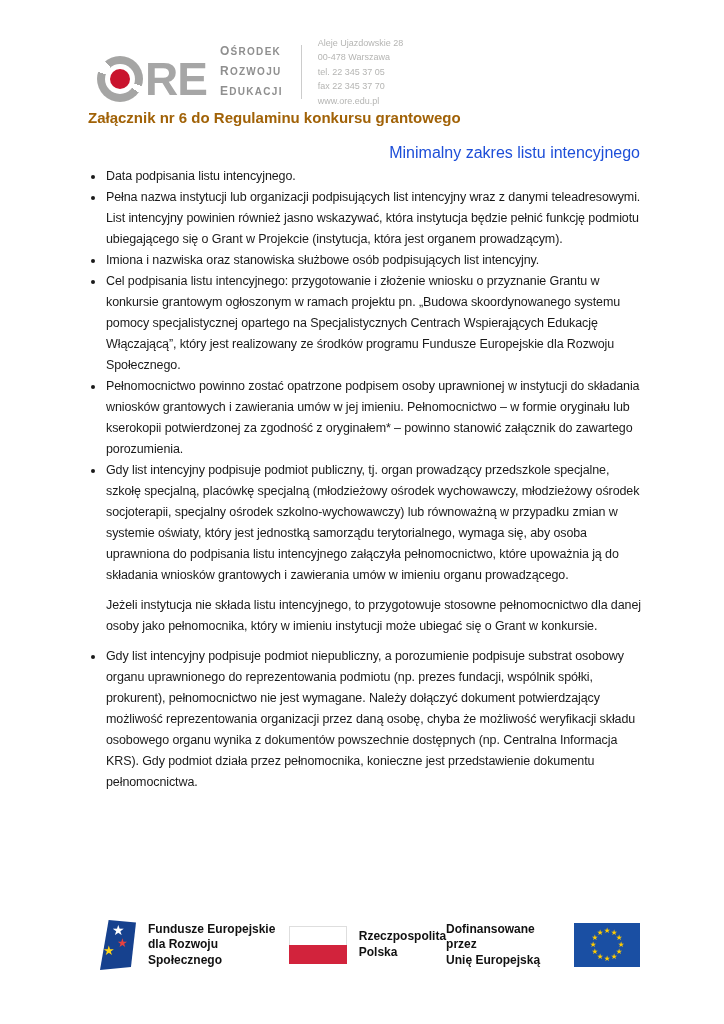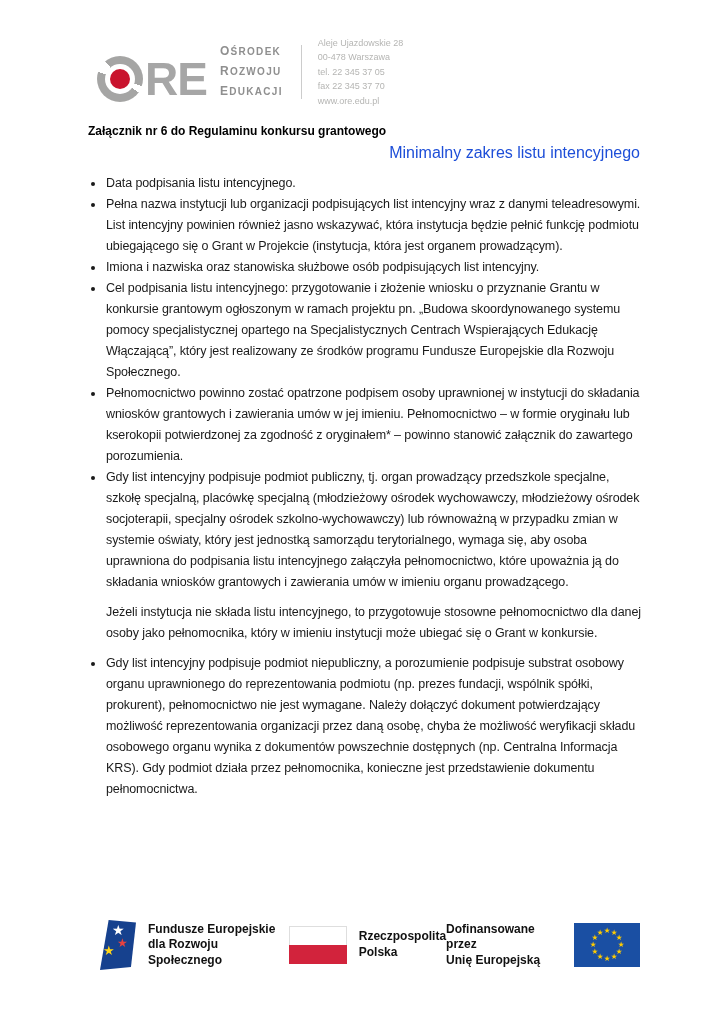--- a/index.html
+++ b/index.html
@@ -49,32 +49,32 @@
     font-size: 10px; letter-spacing: 1.3px;
     color: #8f8f8f; line-height: 1.65;
     text-transform: uppercase; font-weight: 600;
   }
   .org-name div::first-letter { font-size: 12px; }
   .lh-divider { width: 1px; height: 54px; background: #cccccc; margin: 0 16px 0 18px; }
   .address { font-size: 9px; line-height: 1.6; color: #b5b5b3; }
 
   
   .attachment-title {
-    position: absolute; top: 124px; left: 88px; width: 552px;
-    font-size: 12px; font-weight: 700; color: #000000;
+    position: absolute; top: 109px; left: 88px; width: 552px;
+    font-size: 15px; font-weight: 700; color: #a16207;
   }
   .doc-heading {
     position: absolute; top: 144px; left: 88px; width: 552px;
     text-align: right; font-size: 16px; font-weight: 400;
     color: #1d4ed8;
   }
 
   
   .content {
-    position: absolute; top: 173px; left: 88px; width: 554px;
+    position: absolute; top: 166px; left: 88px; width: 554px;
     font-size: 12.5px; line-height: 21px; letter-spacing: -0.1px;
     color: #1a1a1a;
   }
   ul.bullets { list-style: disc outside; padding-left: 17px; }
   ul.bullets li { padding-left: 1px; }
   .section-title {
     font-weight: 700; font-size: 14px;
     margin: 19px 0 10px 0;
   }
   ul.bullets.explanation li + li { margin-top: 9px; }

